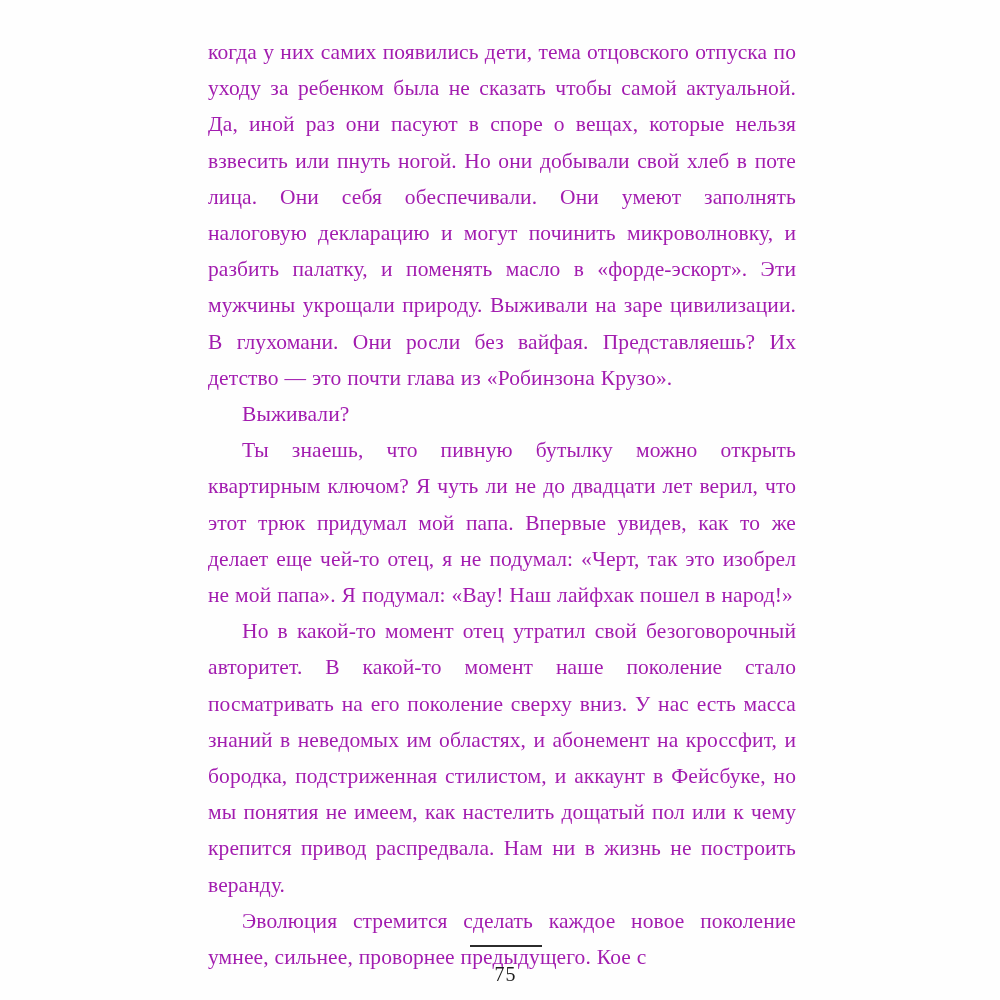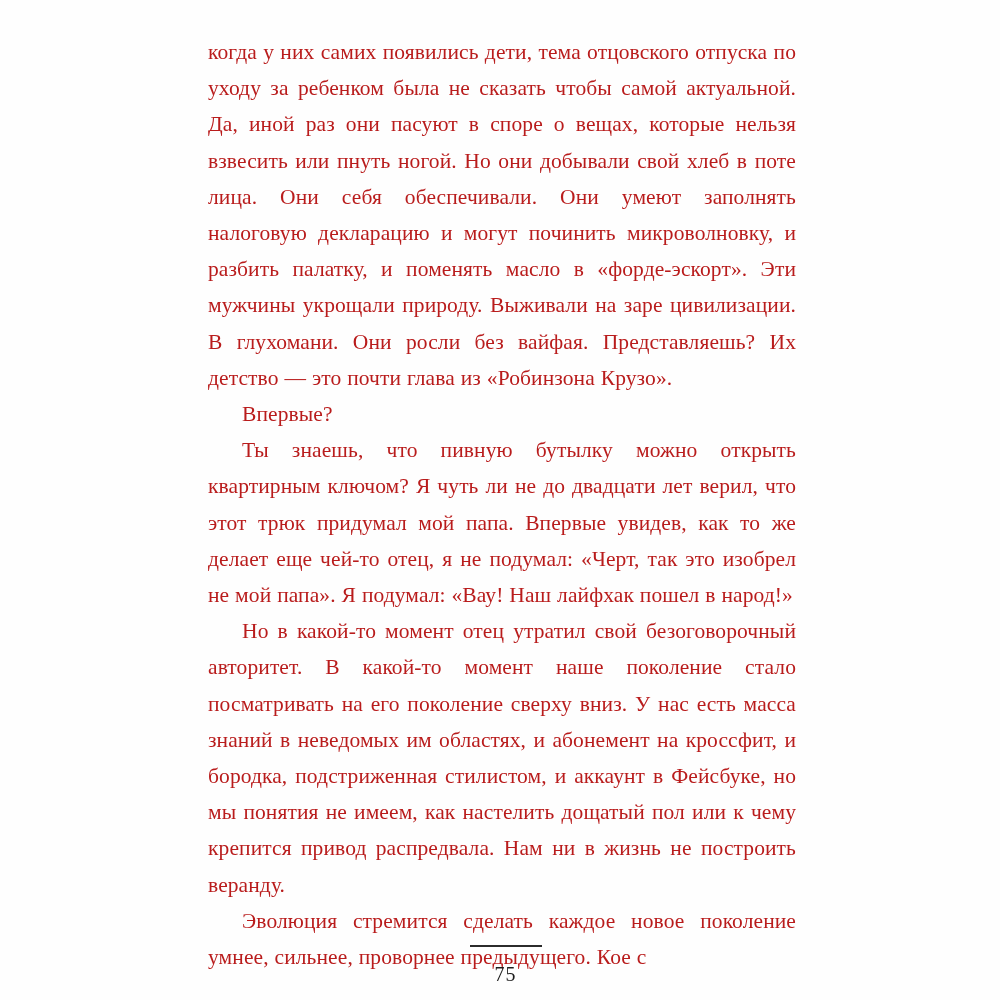--- a/index.html
+++ b/index.html
@@ -27,21 +27,21 @@
     top: 34px;
     width: 588px;
   }
   .para {
     margin: 0;
     font-size: 21.5px;
     line-height: 36.2px;
     text-align: justify;
     text-justify: inter-word;
     letter-spacing: 0.1px;
-    color: #b91c1c;
+    color: #a21caf;
     word-spacing: 0.4px;
   }
   .para.indent {
     text-indent: 34px;
   }
   .para.cont {
     text-indent: 0;
   }
   .para + .para {
     margin-top: 0;
@@ -67,21 +67,21 @@
     font-family: "Liberation Serif", "DejaVu Serif", serif;
   }
 </style>
 </head>
 <body>
 
 <div class="page">
 
   <div class="text-column">
     <p class="para cont">когда у них самих появились дети, тема отцовского отпуска по уходу за ребенком была не сказать чтобы самой актуальной. Да, иной раз они пасуют в споре о вещах, которые нельзя взвесить или пнуть ногой. Но они добывали свой хлеб в поте лица. Они себя обеспечивали. Они умеют заполнять налоговую декларацию и могут починить микроволновку, и разбить палатку, и поменять масло в «форде-эскорт». Эти мужчины укрощали природу. Выживали на заре цивилизации. В глухомани. Они росли без вайфая. Представляешь? Их детство — это почти глава из «Робинзона Крузо».</p>
-    <p class="para indent">Впервые?</p>
+    <p class="para indent">Выживали?</p>
     <p class="para indent">Ты знаешь, что пивную бутылку можно открыть квартирным ключом? Я чуть ли не до двадцати лет верил, что этот трюк придумал мой папа. Впервые увидев, как то же делает еще чей-то отец, я не подумал: «Черт, так это изобрел не мой папа». Я подумал: «Вау! Наш лайфхак пошел в народ!»</p>
     <p class="para indent">Но в какой-то момент отец утратил свой безоговорочный авторитет. В какой-то момент наше поколение стало посматривать на его поколение сверху вниз. У нас есть масса знаний в неведомых им областях, и абонемент на кроссфит, и бородка, подстриженная стилистом, и аккаунт в Фейсбуке, но мы понятия не имеем, как настелить дощатый пол или к чему крепится привод распредвала. Нам ни в жизнь не построить веранду.</p>
     <p class="para indent">Эволюция стремится сделать каждое новое поколение умнее, сильнее, проворнее предыдущего. Кое с</p>
   </div>
 
   <div class="footer">
     <div class="footer-rule"></div>
     <div class="page-number">75</div>
   </div>
 

